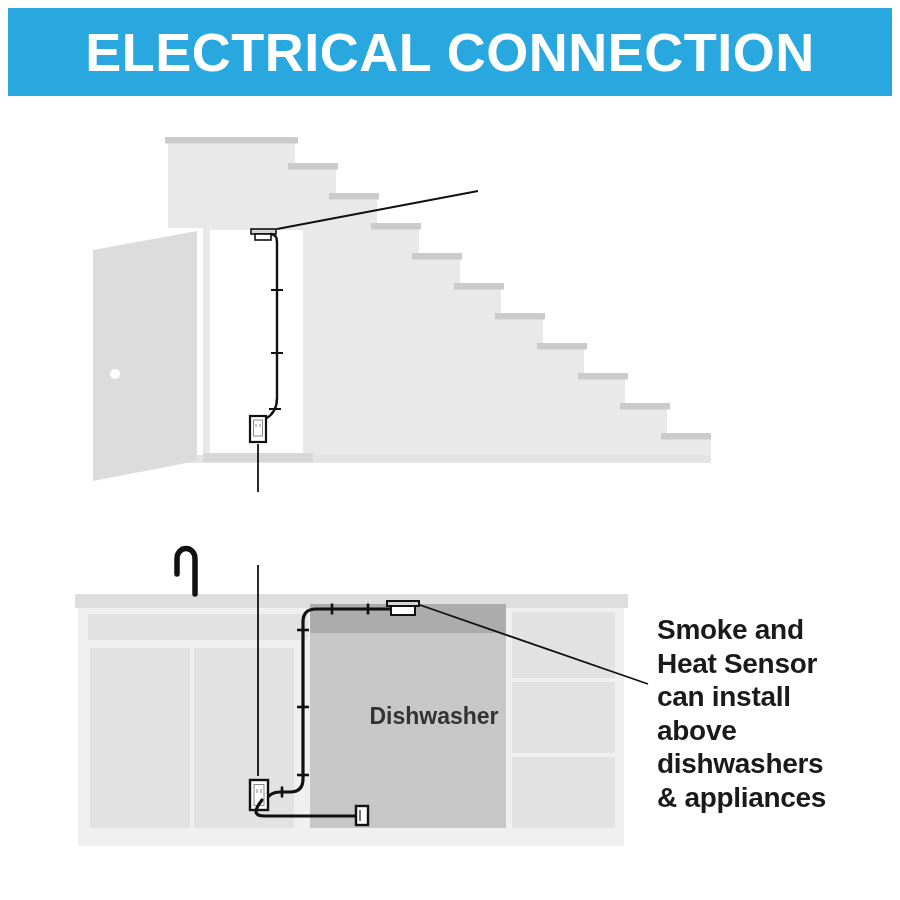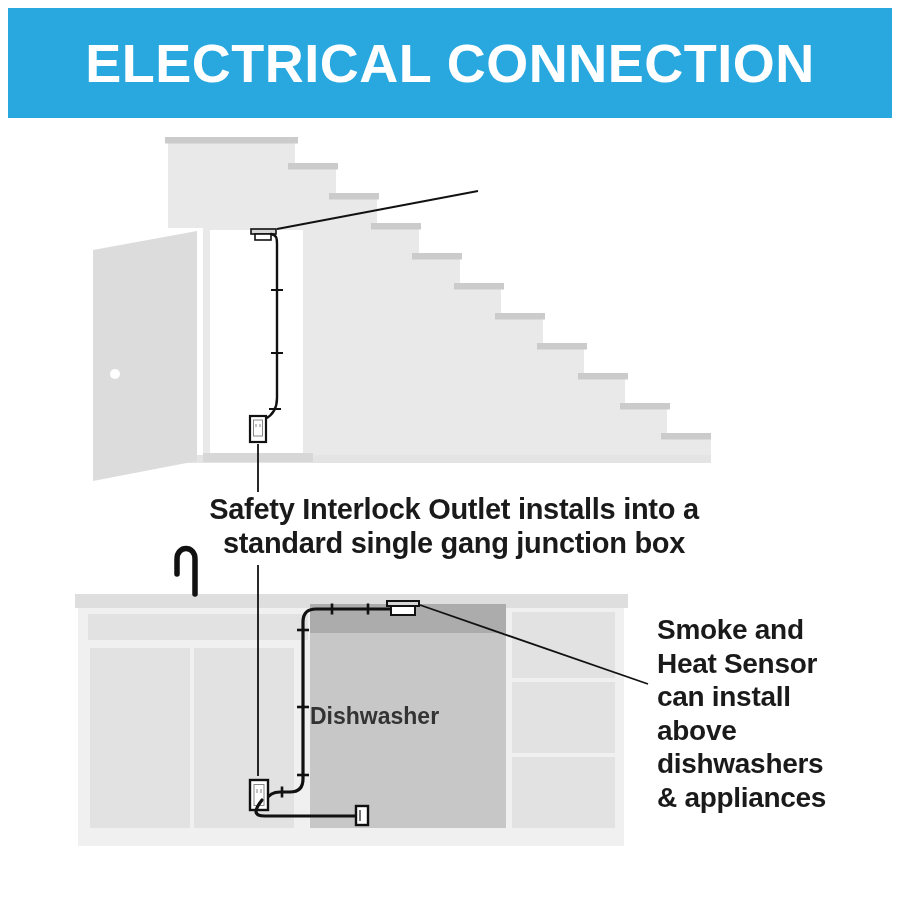--- a/index.html
+++ b/index.html
@@ -1,29 +1,29 @@
 <!DOCTYPE html>
 <html style="--header-bg: #29A8E0; --header-text: #FFFFFF; --note-text: #1A1A1A; --line: #111111; --stair: #E9E9E9; --tread: #CBCBCB; --door: #DCDCDC; --counter: #DEDEDE; --cabinet: #F0F0F0; --cabinet-panel: #E2E2E2; --dishwasher: #C7C7C7; --dishwasher-top: #ACACAC;"><head>
 <meta charset="utf-8">
 <style>
   html,body{margin:0;padding:0;background:#fff;}
   .canvas{position:relative;width:900px;height:900px;background:#fff;overflow:hidden;
           font-family:"Liberation Sans",sans-serif;}
-  .banner{position:absolute;left:8px;top:8px;width:884px;height:110px;
+  .banner{position:absolute;left:8px;top:8px;width:884px;height:88px;
           background:var(--header-bg,#29A8E0);display:flex;align-items:center;justify-content:center;}
   .banner h1{margin:0;font-size:54px;font-weight:700;letter-spacing:0.5px;
              color:var(--header-text,#fff);}
   svg.diagram{position:absolute;left:0;top:0;width:900px;height:900px;}
   .note{position:absolute;font-weight:700;color:var(--note-text,#1a1a1a);
         white-space:pre-line;letter-spacing:-0.3px;}
   .note-closet{left:450px;top:174px;width:400px;text-align:center;font-size:29px;line-height:35px;}
   .note-outlet{left:150px;top:492px;width:608px;text-align:center;font-size:29px;line-height:34px;}
   .note-kitchen{left:657px;top:613px;width:215px;text-align:left;font-size:28px;line-height:33.5px;}
-  .dw-label{position:absolute;left:310px;top:703px;width:196px;text-align:left;
-            font-weight:700;font-size:23px;color:#333;}
+  .dw-label{position:absolute;left:310px;top:703px;width:196px;text-align:center;
+            font-weight:700;font-size:23px;color:#333;padding-left:26px;}
   
   .stair{fill:var(--stair,#E9E9E9);}
   .tread{fill:var(--tread,#CBCBCB);}
   .door{fill:var(--door,#DCDCDC);}
   .floor{fill:#E4E4E4;}
   .closet-floor{fill:#D7D7D7;}
   .interior{fill:#FFFFFF;}
   .counter{fill:var(--counter,#DEDEDE);}
   .cabinet{fill:var(--cabinet,#F0F0F0);}
   .panel{fill:var(--cabinet-panel,#E2E2E2);}
@@ -136,22 +136,20 @@
     </g>
 
     <g>
       <path class="leader" d="M277,229 L478,191"></path>
       <path class="leader" d="M258,444 V492"></path>
       <path class="leader" d="M258,565 V776"></path>
       <path class="leader" d="M420,605 L648,684"></path>
     </g>
   </svg>
 
-  <div class="note note-outlet">Safety Interlock Outlet installs into a
-standard single gang junction box</div>
   <div class="note note-kitchen">Smoke and
 Heat Sensor
 can install
 above
 dishwashers
 &amp; appliances</div>
   <div class="dw-label">Dishwasher</div>
 
 </div>
 

